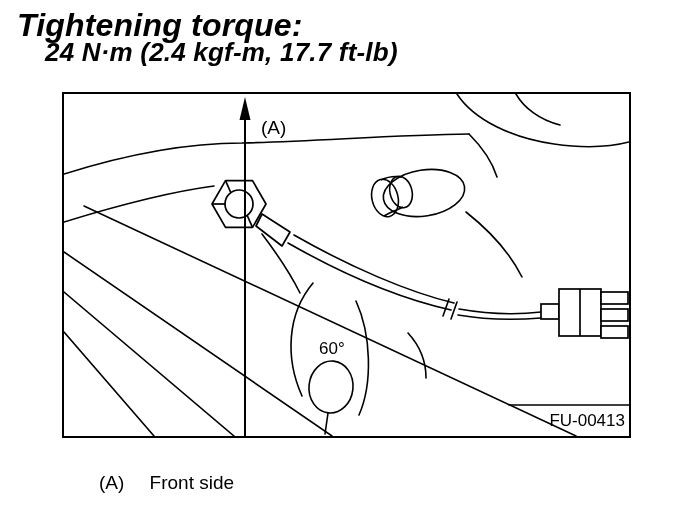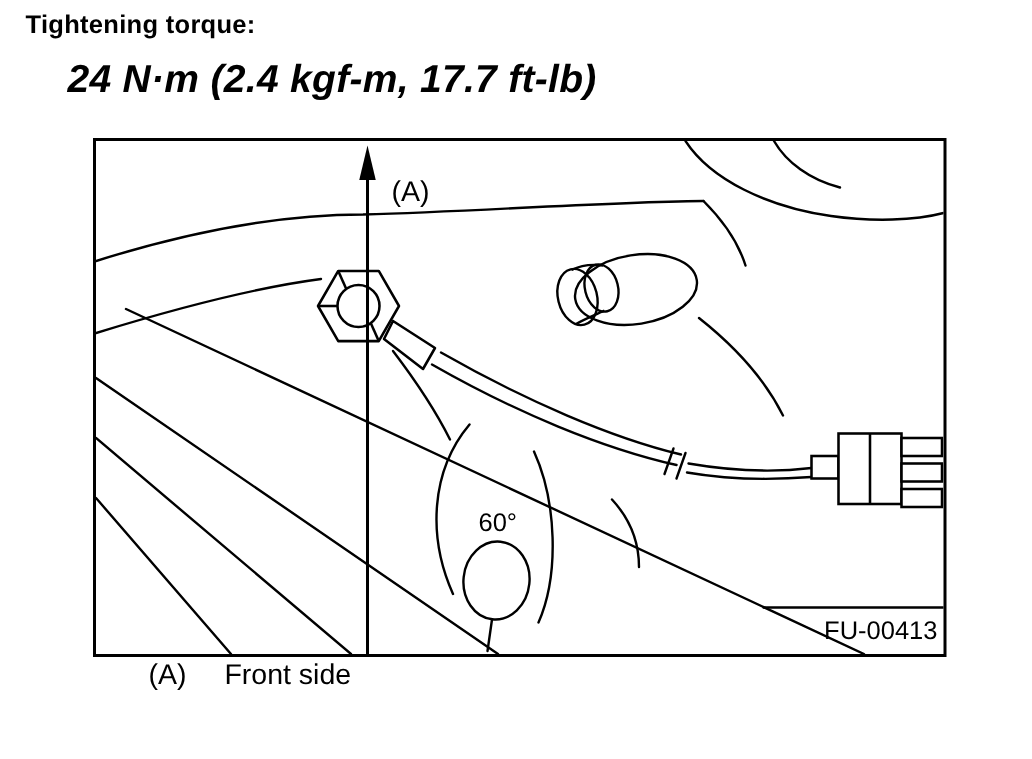--- a/index.html
+++ b/index.html
@@ -6,37 +6,37 @@
   html, body { background: #ffffff; }
   body {
     width: 688px; height: 506px;
     position: relative;
     overflow: hidden;
     font-family: "Liberation Sans", sans-serif;
     color: #000;
   }
   .title-line1 {
     position: absolute; left: 17px; top: 7px;
-    font-size: 17px; font-weight: bold; 
+    font-size: 32px; font-weight: bold; font-style: italic;
     letter-spacing: 0.2px; white-space: nowrap;
   }
   .title-line2 {
     position: absolute; left: 45px; top: 37px;
     font-size: 26px; font-weight: bold; font-style: italic;
     letter-spacing: 0.2px; white-space: nowrap;
   }
   .figure-frame {
     position: absolute; left: 62px; top: 92px;
     width: 569px; height: 346px;
     border: 2px solid #000;
     background: #fff;
   }
   .figure-frame svg { display: block; width: 100%; height: 100%; }
   .caption {
-    position: absolute; left: 99px; top: 440px;
+    position: absolute; left: 99px; top: 472px;
     font-size: 19px; white-space: nowrap;
   }
   .caption .key { display: inline-block; }
   .caption .text { display: inline-block; margin-left: 20px; }
   svg text {
     font-family: "Liberation Sans", sans-serif;
     fill: #000;
   }
 </style>
 </head>

